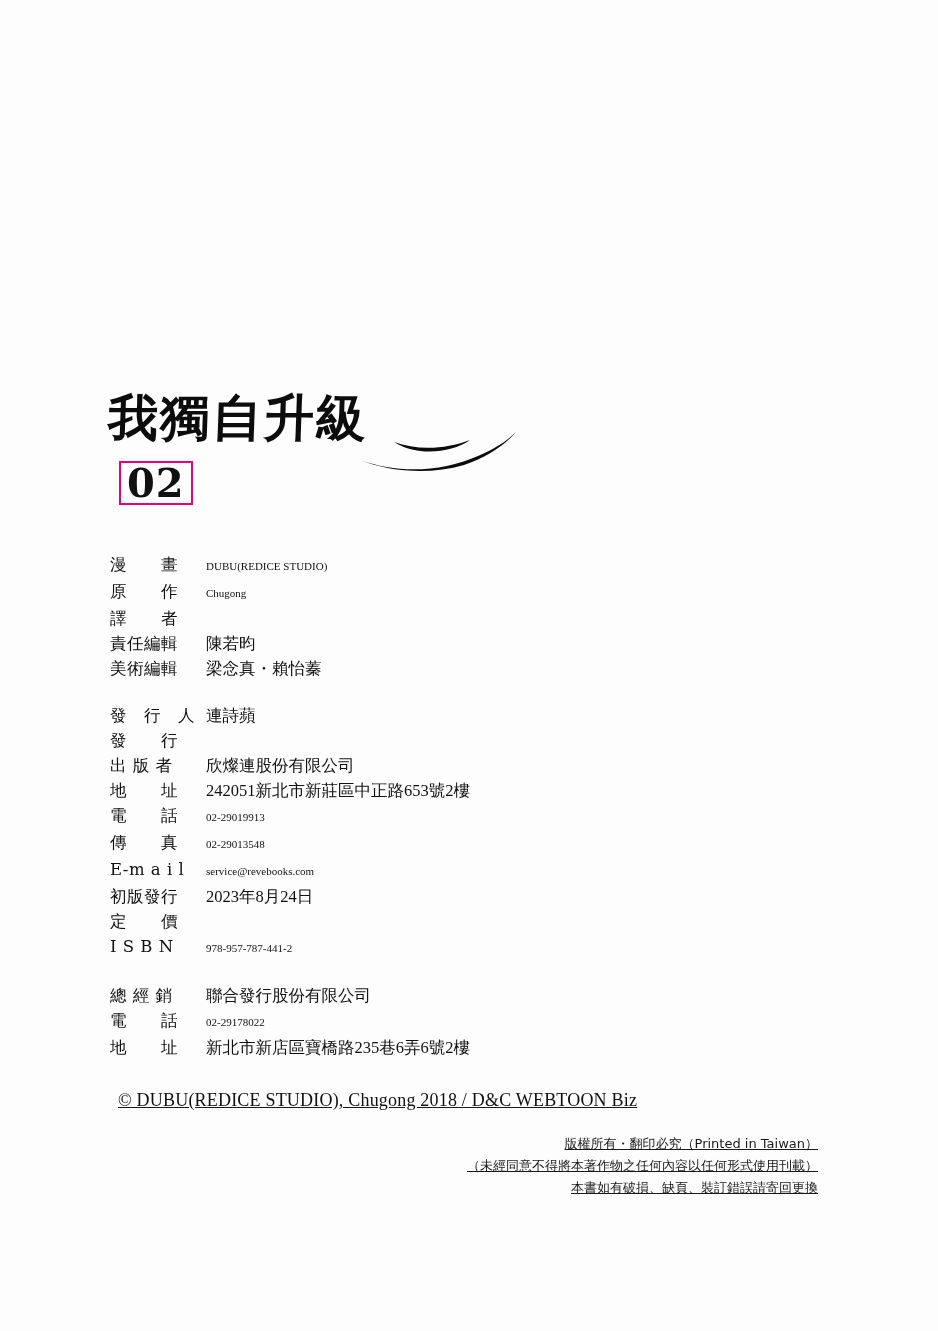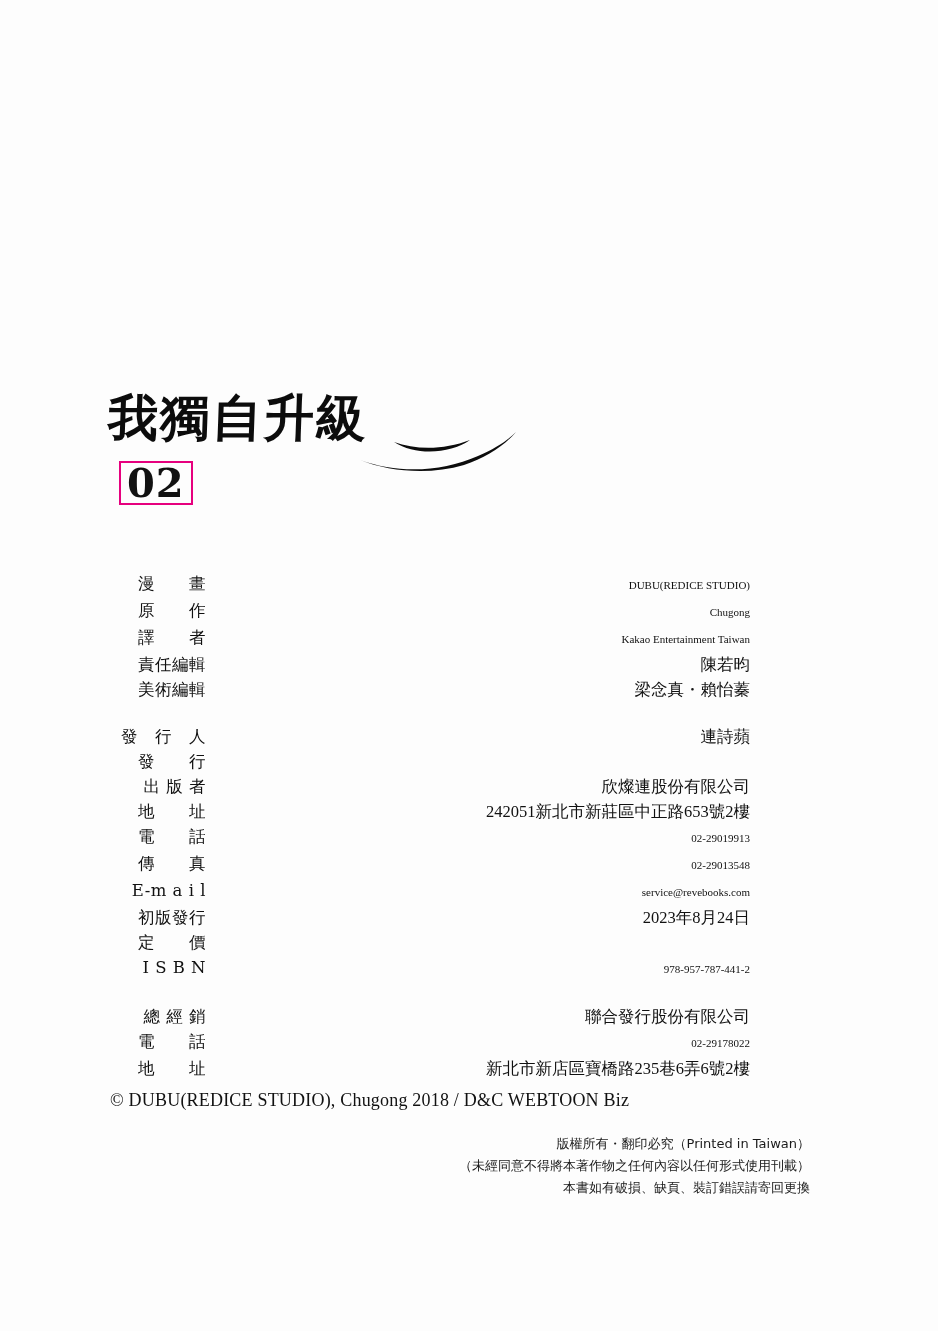--- a/index.html
+++ b/index.html
@@ -69,23 +69,22 @@
     font-weight: 700;
     line-height: 44px;
     letter-spacing: 1px;
     color: #111111;
   }
 
   
   .credits {
     position: absolute;
     left: 110px;
-    top: 571px;
+    top: 552px;
     width: 640px;
-    text-align: right;
   }
   .group {
     margin-bottom: 22px;
   }
   .row {
     display: flex;
     align-items: baseline;
     line-height: 25px;
     font-size: 17px;
   }
@@ -106,23 +105,24 @@
     white-space: nowrap;
   }
   .row .value.cjk {
     font-family: Liberation Serif, serif;
     font-size: 16.5px;
   }
 
   
   .copyright {
     position: absolute;
-    left: 110px;
+    left: 118px;
     top: 1090px;
     width: 700px;
+    text-decoration: underline;
   }
   .copy-main {
     font-family: "Liberation Serif", serif;
     font-size: 18px;
     letter-spacing: 0.2px;
     color: #111;
     margin-bottom: 22px;
   }
   .notes {
     font-family: "DejaVu Sans", sans-serif;
@@ -156,21 +156,20 @@
       <div class="row">
         <span class="label">漫　　畫</span>
         <span class="value">DUBU(REDICE STUDIO)</span>
       </div>
       <div class="row">
         <span class="label">原　　作</span>
         <span class="value">Chugong</span>
       </div>
       <div class="row">
         <span class="label">譯　　者</span>
-        <span class="value">Kakao Entertainment Taiwan</span>
       </div>
       <div class="row">
         <span class="label">責任編輯</span>
         <span class="value cjk">陳若昀</span>
       </div>
       <div class="row">
         <span class="label">美術編輯</span>
         <span class="value cjk">梁念真・賴怡蓁</span>
       </div>
     </div>

